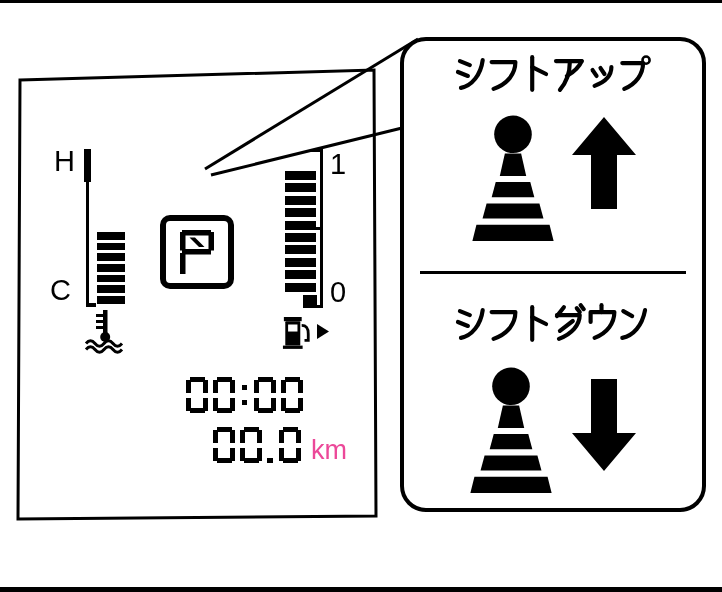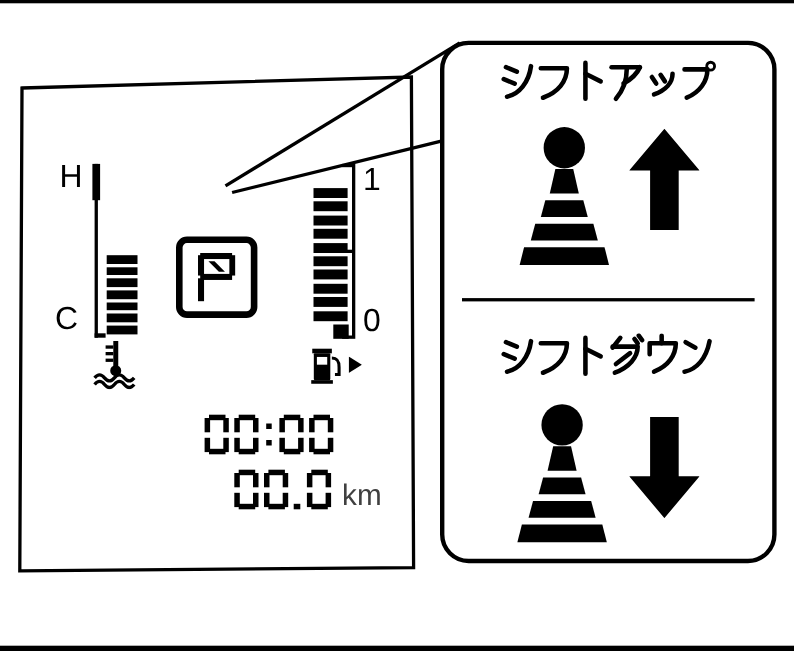--- a/index.html
+++ b/index.html
@@ -5,21 +5,21 @@
   html,body{margin:0;padding:0;background:#fff;}
   .stage{position:relative;width:722px;height:592px;background:#fff;overflow:hidden;
          font-family:"Liberation Sans",sans-serif;color:#000;}
   .abs{position:absolute;}
   .edge-top{position:absolute;left:0;top:0;width:722px;height:3px;background:#000;}
   .edge-bottom{position:absolute;left:0;top:587px;width:722px;height:5px;background:#000;}
   .base-svg{position:absolute;left:0;top:0;}
 
   
   .gauge-label{position:absolute;font-size:29px;line-height:1;color:#000;}
-  .unit-label{position:absolute;font-size:27px;line-height:1;color:#404040;}
+  .unit-label{position:absolute;font-size:27px;line-height:1;color:#ec4899;}
 
   
   .blk{position:absolute;background:#000;}
 
   
   .bars{position:absolute;display:flex;flex-direction:column;}
   .temp-bars .bar{width:28px;height:7.5px;background:#000;margin-bottom:3.2px;}
   .fuel-bars .bar{width:31px;height:9px;background:#000;margin-bottom:3.4px;}
 
   

